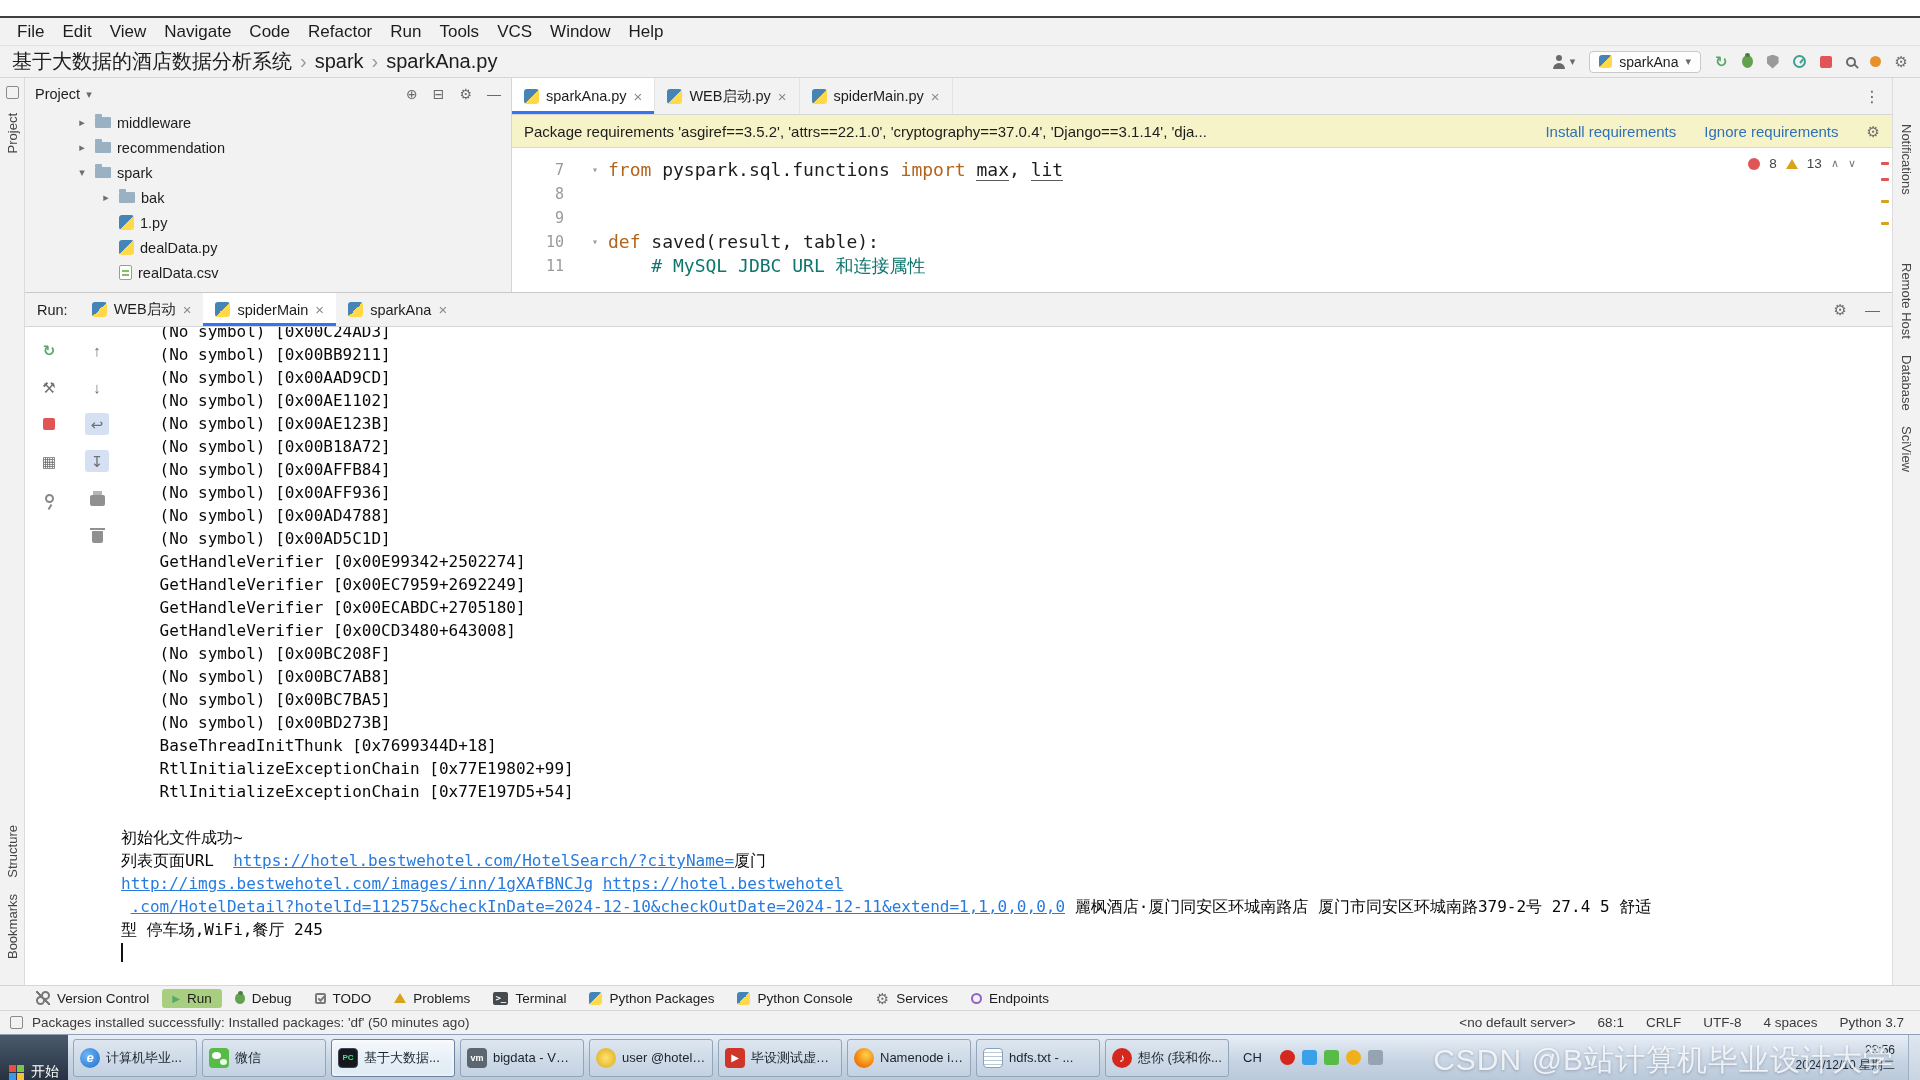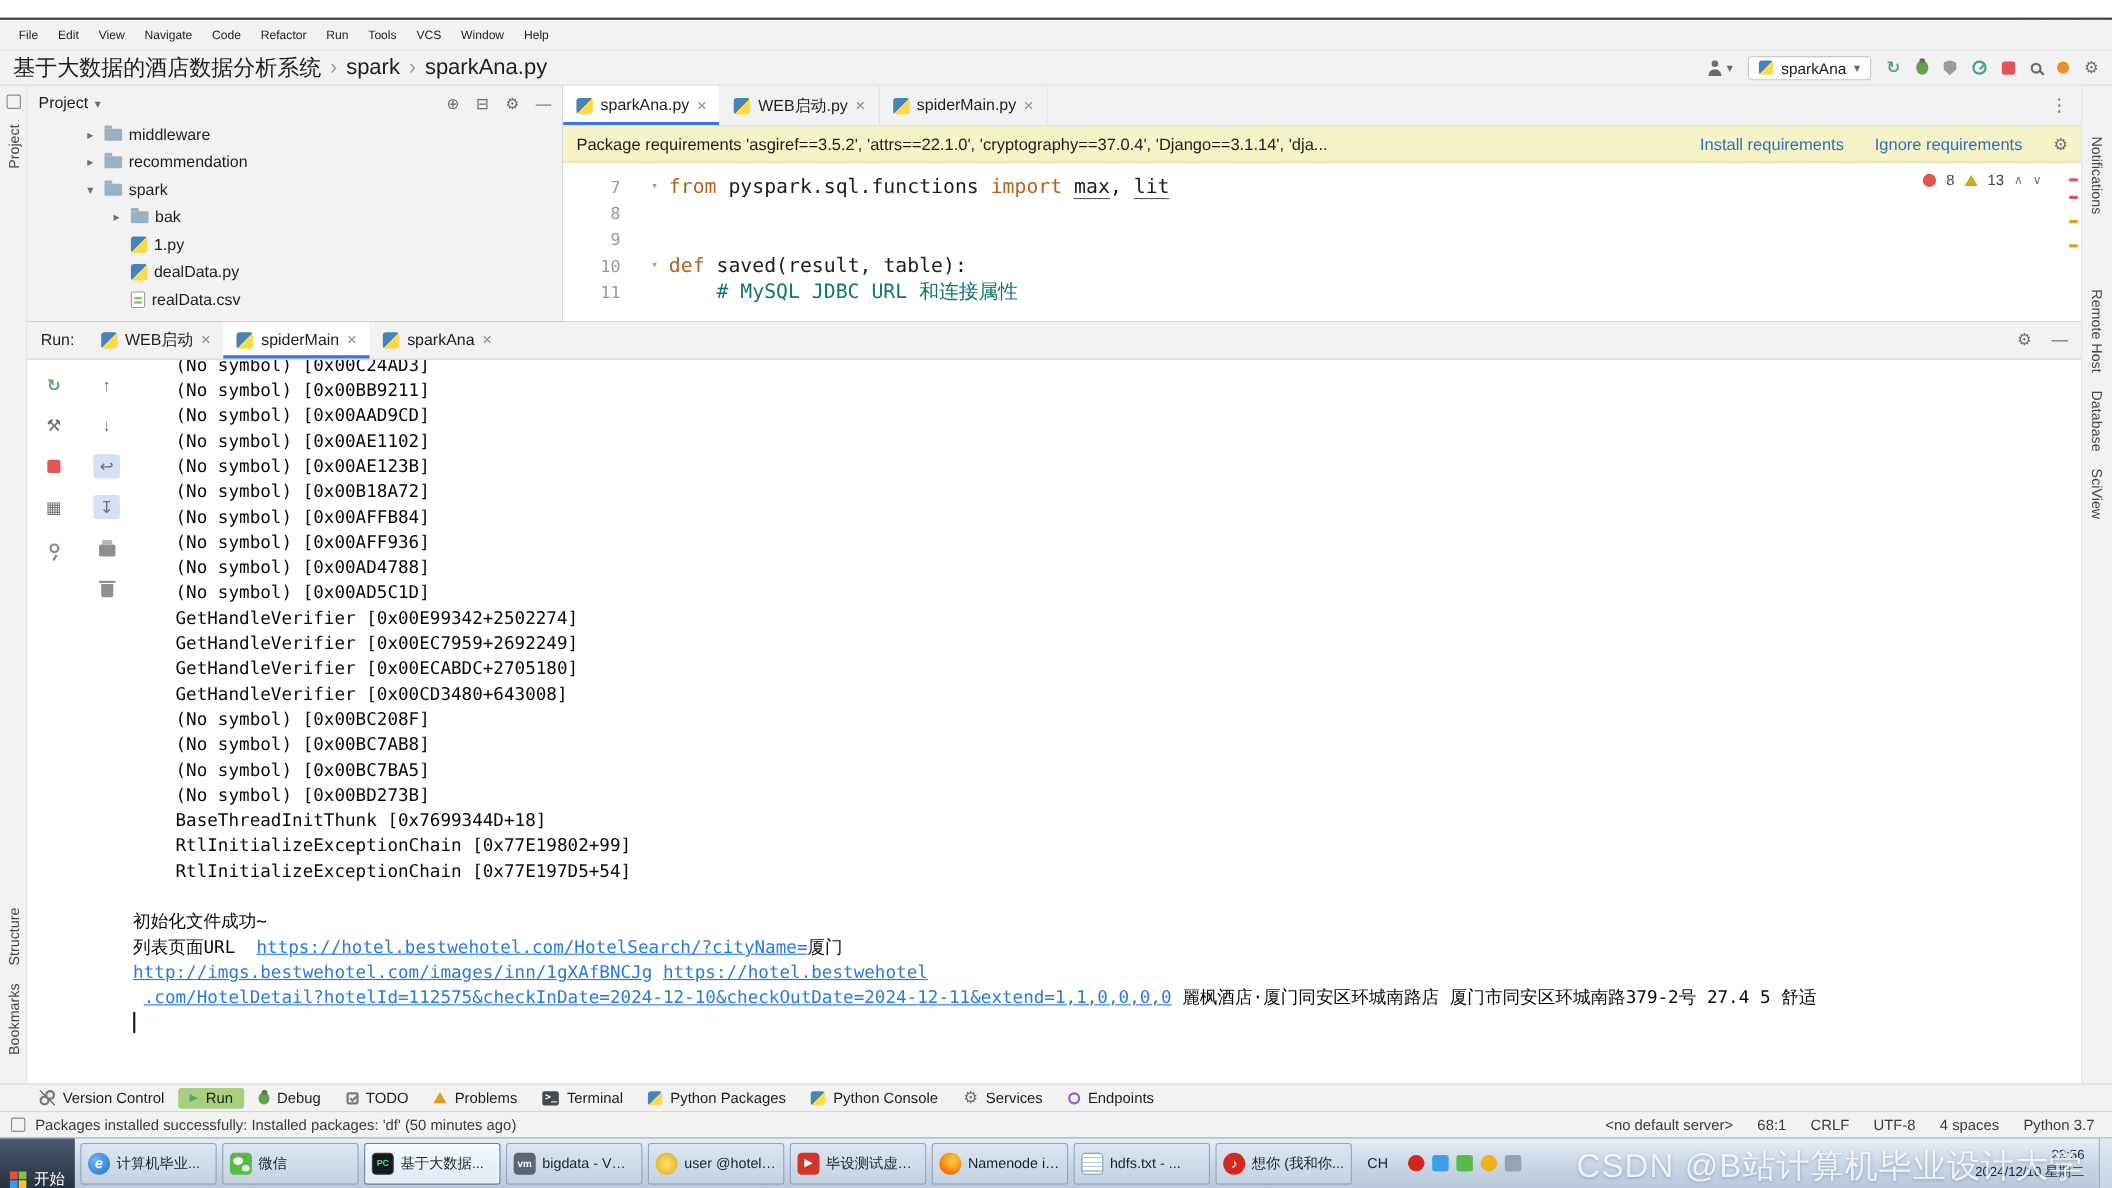--- a/index.html
+++ b/index.html
@@ -7,21 +7,21 @@
 #screen{position:relative;width:1920px;height:1080px;background:#fff;overflow:hidden;color:#1d1d1d;font-size:15px}
 
 
 .titlebar{position:absolute;top:16px;left:0;right:0;height:18px;background:linear-gradient(#3d4043,#222426);color:#dcdcdc;display:flex;align-items:center;padding:0 4px;font-size:12px}
 .titlebar .py-ic{width:11px;height:11px;margin-right:6px}
 .win-controls{margin-left:auto;display:flex}
 .win-btn{width:26px;height:15px;display:flex;align-items:center;justify-content:center;font-size:10px;color:#ddd;background:#4a4d50;margin-left:2px;border-radius:2px}
 .win-btn.close{background:#c75050;color:#fff}
 
 
-.menubar{position:absolute;top:18px;left:0;right:0;height:28px;background:#f2f2f2;display:flex;align-items:center;padding-left:8px;border-bottom:1px solid #e2e2e2;font-size:11px}
+.menubar{position:absolute;top:18px;left:0;right:0;height:28px;background:#f2f2f2;display:flex;align-items:center;padding-left:8px;border-bottom:1px solid #e2e2e2;font-size:17px}
 .menu-item{padding:0 9px;cursor:default}
 
 
 .toolbar{position:absolute;top:46px;left:0;right:0;height:32px;background:#f2f2f2;border-bottom:1px solid #d6d6d6;display:flex;align-items:center;padding:0 12px}
 .breadcrumbs{display:flex;align-items:center;gap:8px;font-size:20px}
 .crumb-sep{color:#9a9a9a}
 .toolbar-right{margin-left:auto;display:flex;align-items:center;gap:14px}
 .runconfig{display:flex;align-items:center;gap:7px;border:1px solid #c9c9c9;background:#fdfdfd;border-radius:4px;padding:2px 9px;font-size:14px}
 .dd{color:#6a6a6a;font-size:11px}
 
@@ -459,20 +459,21 @@
             <div class="cline">    (No symbol) [0x00BC7BA5]</div>
             <div class="cline">    (No symbol) [0x00BD273B]</div>
             <div class="cline">    BaseThreadInitThunk [0x7699344D+18]</div>
             <div class="cline">    RtlInitializeExceptionChain [0x77E19802+99]</div>
             <div class="cline">    RtlInitializeExceptionChain [0x77E197D5+54]</div>
             <div class="cline"></div>
             <div class="cline"><span>初始化文件成功~</span></div>
             <div class="cline"><span>列表页面URL  </span><span class="clink">https://hotel.bestwehotel.com/HotelSearch/?cityName=</span><span>厦门</span></div>
             <div class="cline"><span class="clink">http://imgs.bestwehotel.com/images/inn/1gXAfBNCJg</span><span> </span><span class="clink">https://hotel.bestwehotel</span></div>
             <div class="cline"><span> </span><span class="clink">.com/HotelDetail?hotelId=112575&amp;checkInDate=2024-12-10&amp;checkOutDate=2024-12-11&amp;extend=1,1,0,0,0,0</span><span> 麗枫酒店·厦门同安区环城南路店 厦门市同安区环城南路379-2号 27.4 5 舒适</span></div>
+            <div class="cline"><span>型 停车场,WiFi,餐厅 245</span></div>
             <div class="caret"></div>
           </div>
       </div>
     </div>
   </div>
 
   <div class="twbar">
       <span id="tw-items" style="display:flex;gap:3px">
         <div class="tw-item">
           <span class="ic-vcs"></span>

